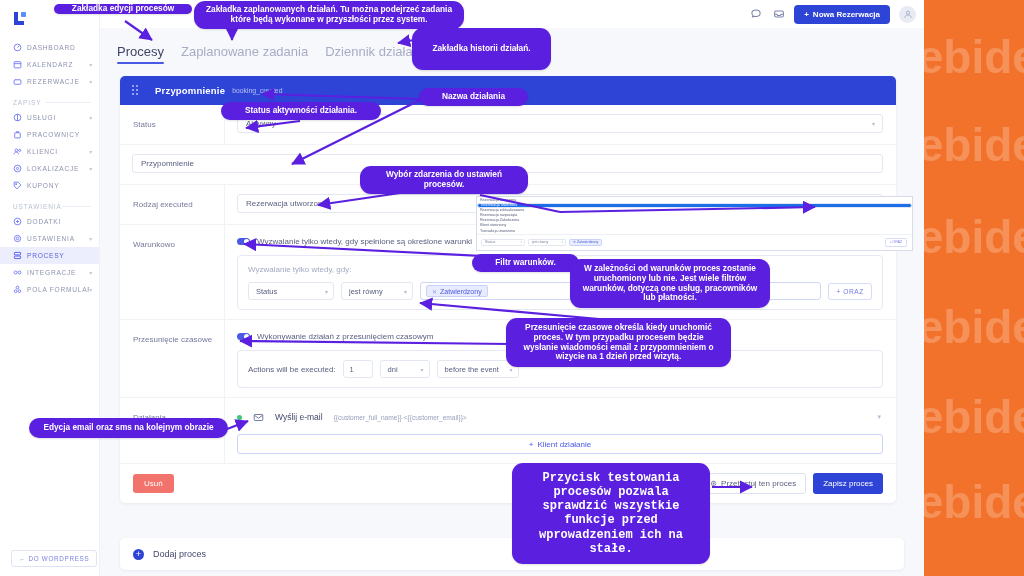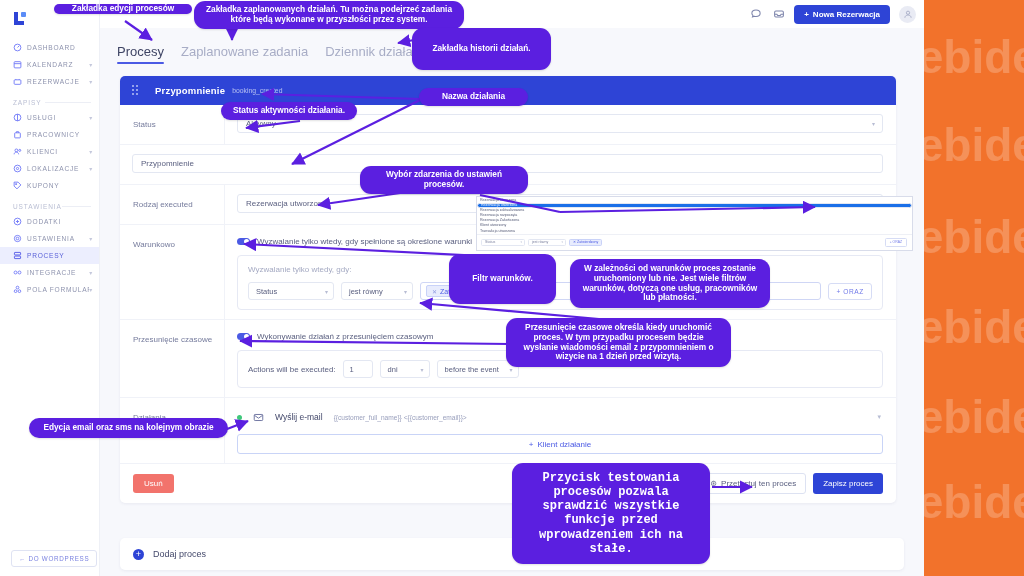--- a/index.html
+++ b/index.html
@@ -545,25 +545,25 @@
 </svg>
 
 <div class="callout" style="left:54px;top:4px;width:138px;padding:0 6px;font-size:8.3px;">Zakładka edycji procesów</div>
 
 <div class="callout" style="left:194px;top:1px;width:270px;padding:4px 9px;font-size:8.3px;">Zakładka zaplanowanych działań. Tu można podejrzeć zadania które będą wykonane w przyszłości przez system.</div>
 
 <div class="callout" style="left:412px;top:28px;width:139px;padding:16px 6px;font-size:8.3px;">Zakładka historii działań.</div>
 
 <div class="callout" style="left:419px;top:88px;width:109px;padding:4px 6px;font-size:8.3px;">Nazwa działania</div>
 
-<div class="callout" style="left:221px;top:102px;width:136px;padding:4px 2px;font-size:8.3px;">Status aktywności działania.</div>
+<div class="callout" style="left:221px;top:102px;width:160px;padding:4px 2px;font-size:8.3px;">Status aktywności działania.</div>
 
 <div class="callout" style="left:360px;top:166px;width:168px;padding:4px 9px;font-size:8.3px;">Wybór zdarzenia do ustawień procesów.</div>
 
-<div class="callout" style="left:449px;top:254px;width:107px;padding:20px 6px;font-size:8.3px;">Filtr warunków.</div>
+<div class="callout" style="left:472px;top:254px;width:107px;padding:4px 6px;font-size:8.3px;">Filtr warunków.</div>
 
 <div class="callout" style="left:570px;top:259px;width:200px;padding:5px 9px;font-size:8.3px;">W zależności od warunków proces zostanie uruchomiony lub nie. Jest wiele filtrów warunków, dotyczą one usług, pracowników lub płatności.</div>
 
 <div class="callout" style="left:506px;top:318px;width:225px;padding:5px 9px;font-size:8.3px;">Przesunięcie czasowe określa kiedy uruchomić proces. W tym przypadku procesem będzie wysłanie wiadomości email z przypomnieniem o wizycie na 1 dzień przed wizytą.</div>
 
 <div class="callout" style="left:29px;top:418px;width:199px;padding:5px 9px;font-size:8.3px;">Edycja email oraz sms na kolejnym obrazie</div>
 
 <div class="callout" style="left:512px;top:463px;width:198px;padding:8px 9px;font-size:12px;font-family:Liberation Mono, monospace;">Przycisk testowania procesów pozwala sprawdzić wszystkie funkcje przed wprowadzeniem ich na stałe.</div>
 
 </body></html>

